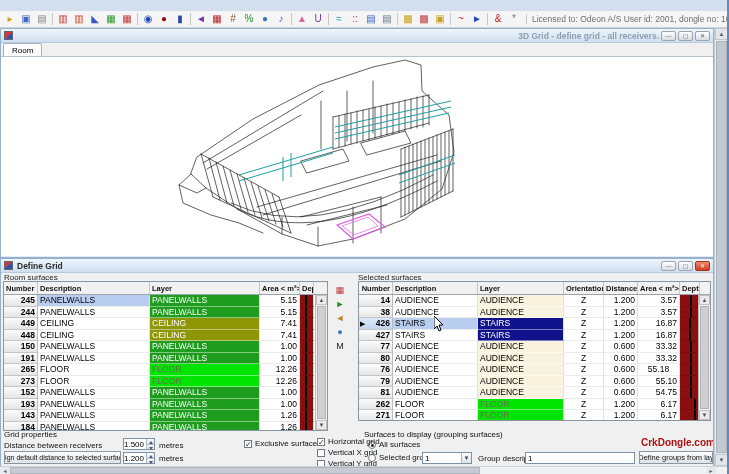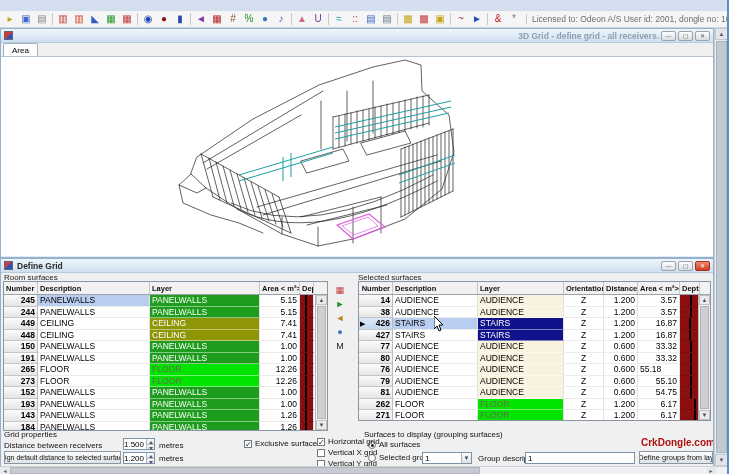--- a/index.html
+++ b/index.html
@@ -152,21 +152,21 @@
 
     <div class="win inactive" id="win3d">
       <div class="titlebar">
         <span class="ticon"></span>
         <span class="tname">3D Grid - define grid - all receivers.</span>
         <span class="wbtn">—</span>
         <span class="wbtn">▢</span>
         <span class="wbtn">✕</span>
       </div>
       <div id="tabstrip">
-        <span id="tab-grid">Area</span>
+        <span id="tab-grid">Room</span>
       </div>
       <div id="canvas3d">
         <svg width="712" height="199" viewBox="0 0 712 199">
           <g stroke="#1c1c1c" fill="none" stroke-width="0.7" stroke-linecap="round">
             <path d="M196,100 L252,62 L318,28 L372,10 L404,3 L420,8 L421,34 L448,58 L453,95 L441,132 L404,162 L352,182 L317,189 L281,177 L238,153 L205,131 L190,117 Z"></path>
             <path d="M190,117 L178,128 L182,146 L210,158 L238,166 L262,176"></path>
             <path d="M178,128 L196,136 L205,131"></path>
             <path d="M202,106 L322,34"></path>
               <path d="M206,112 L300,58"></path>
             <path d="M200,97 L278,140"></path>
@@ -482,21 +482,21 @@
                   <div class="cell depth" style="width: 20px; flex: 0 0 auto;">
                     <i style="left: 50%;"></i>
                   </div>
                 </div>
                 <div class="trow">
                   <div class="cell numc" style="width: 34px; flex: 0 0 auto;">76</div>
                   <div class="cell " style="width: 85px; flex: 0 0 auto;">AUDIENCE</div>
                   <div class="cell " style="width: 86px; flex: 0 0 auto; background: rgb(248, 242, 222); color: rgb(0, 0, 0); border-bottom: 1px solid rgba(255, 255, 255, 0.45);">AUDIENCE</div>
                   <div class="cell " style="width: 40px; flex: 0 0 auto; text-align: center;">Z</div>
                   <div class="cell " style="width: 34px; flex: 0 0 auto; text-align: right;">0.600</div>
-                  <div class="cell " style="width: 42px; flex: 0 0 auto; text-align: left;">55.18</div>
+                  <div class="cell " style="width: 42px; flex: 0 0 auto; text-align: center;">55.18</div>
                   <div class="cell depth" style="width: 20px; flex: 0 0 auto;">
                     <i style="left: 50%;"></i>
                   </div>
                 </div>
                 <div class="trow">
                   <div class="cell numc" style="width: 34px; flex: 0 0 auto;">79</div>
                   <div class="cell " style="width: 85px; flex: 0 0 auto;">AUDIENCE</div>
                   <div class="cell " style="width: 86px; flex: 0 0 auto; background: rgb(248, 242, 222); color: rgb(0, 0, 0); border-bottom: 1px solid rgba(255, 255, 255, 0.45);">AUDIENCE</div>
                   <div class="cell " style="width: 40px; flex: 0 0 auto; text-align: center;">Z</div>
                   <div class="cell " style="width: 34px; flex: 0 0 auto; text-align: right;">0.600</div>

